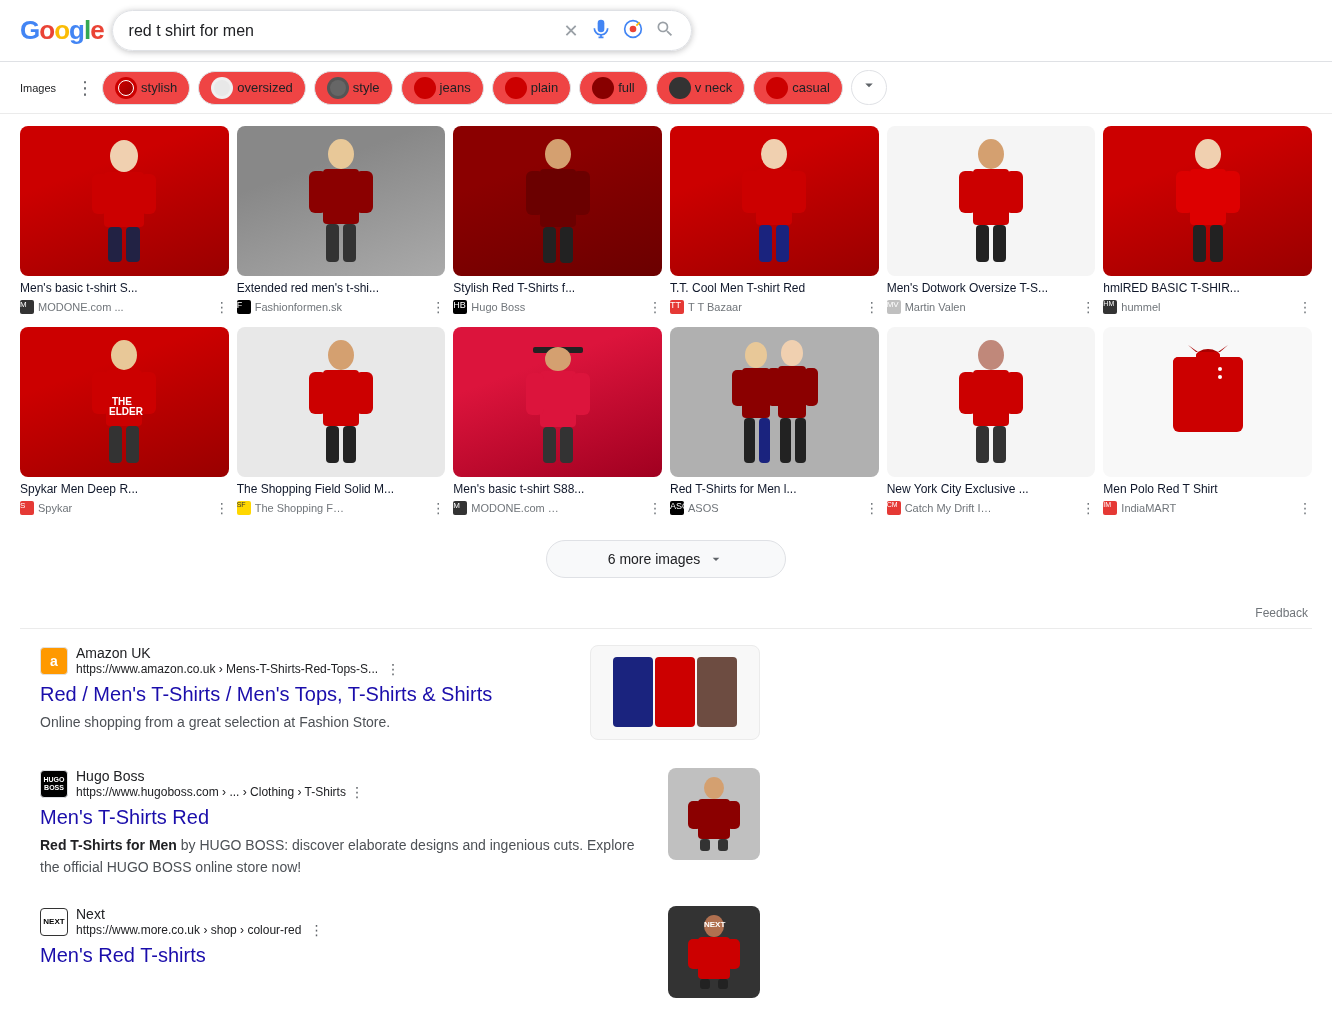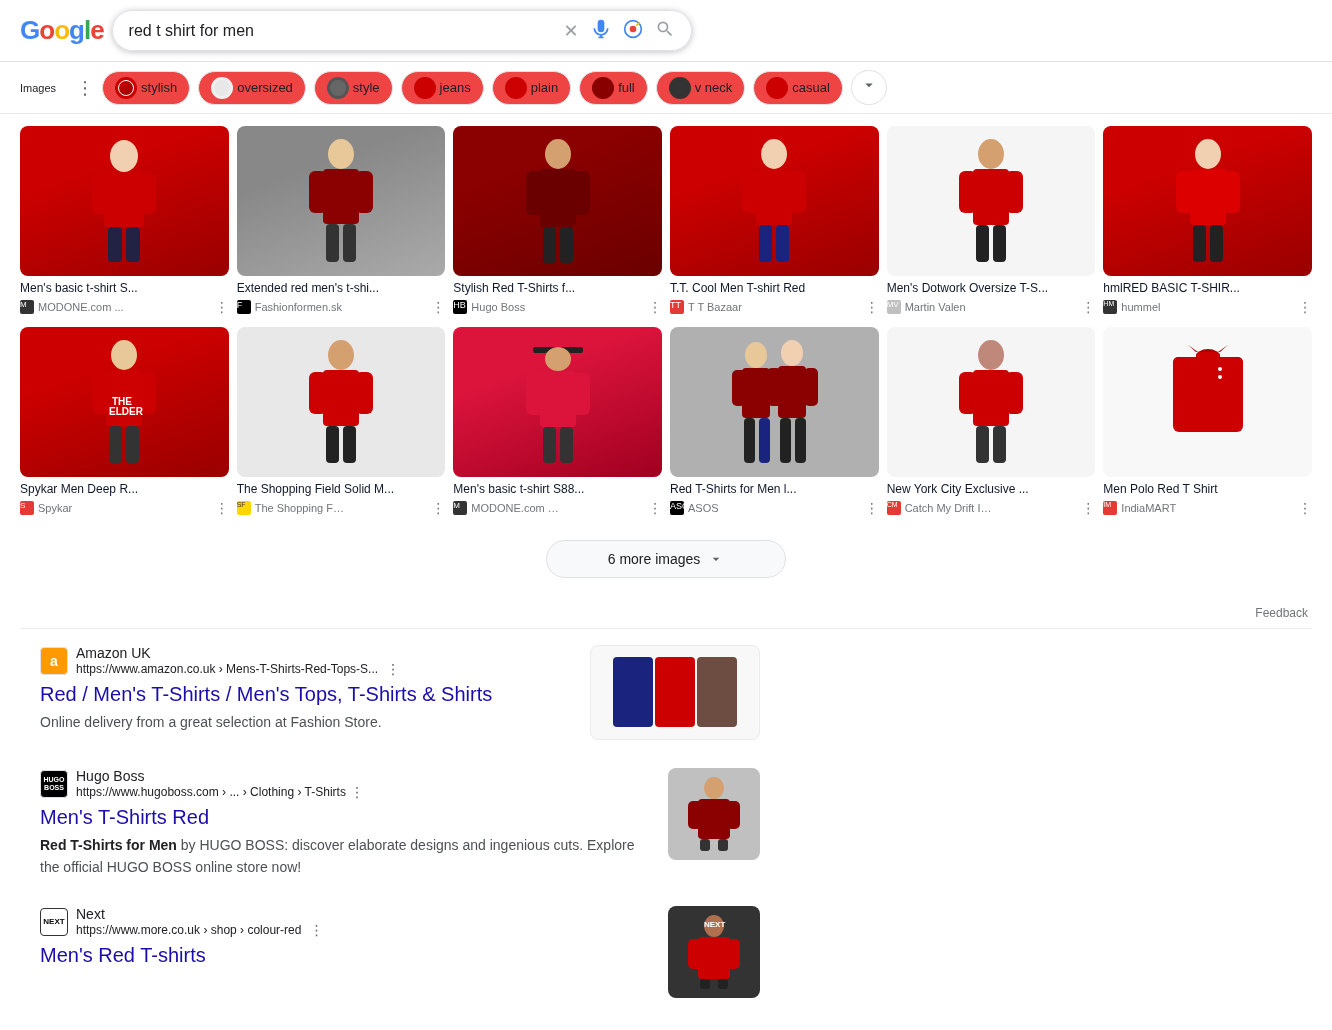--- a/index.html
+++ b/index.html
@@ -461,21 +461,21 @@
           <div class="result-logo logo-amazon" style="font-size:14px;font-weight:bold;">a</div>
           <div>
             <div class="result-site-name">Amazon UK</div>
             <div style="display:flex;align-items:center;gap:4px;">
               <span class="result-url">https://www.amazon.co.uk › Mens-T-Shirts-Red-Tops-S...</span>
               <span class="result-url-dots">⋮</span>
             </div>
           </div>
         </div>
         <div class="result-title">Red / Men's T-Shirts / Men's Tops, T-Shirts &amp; Shirts</div>
-        <div class="result-snippet">Online delivery from a great selection at Fashion Store.</div>
+        <div class="result-snippet">Online shopping from a great selection at Fashion Store.</div>
       </div>
       <div class="amazon-img">
         <div class="shirt-mini" style="background:#1a237e;border-radius:4px;"></div>
         <div class="shirt-mini" style="background:#cc0000;border-radius:4px;"></div>
         <div class="shirt-mini" style="background:#6d4c41;border-radius:4px;"></div>
       </div>
     </div>
 
     <div class="result-item">
       <div class="result-content">

